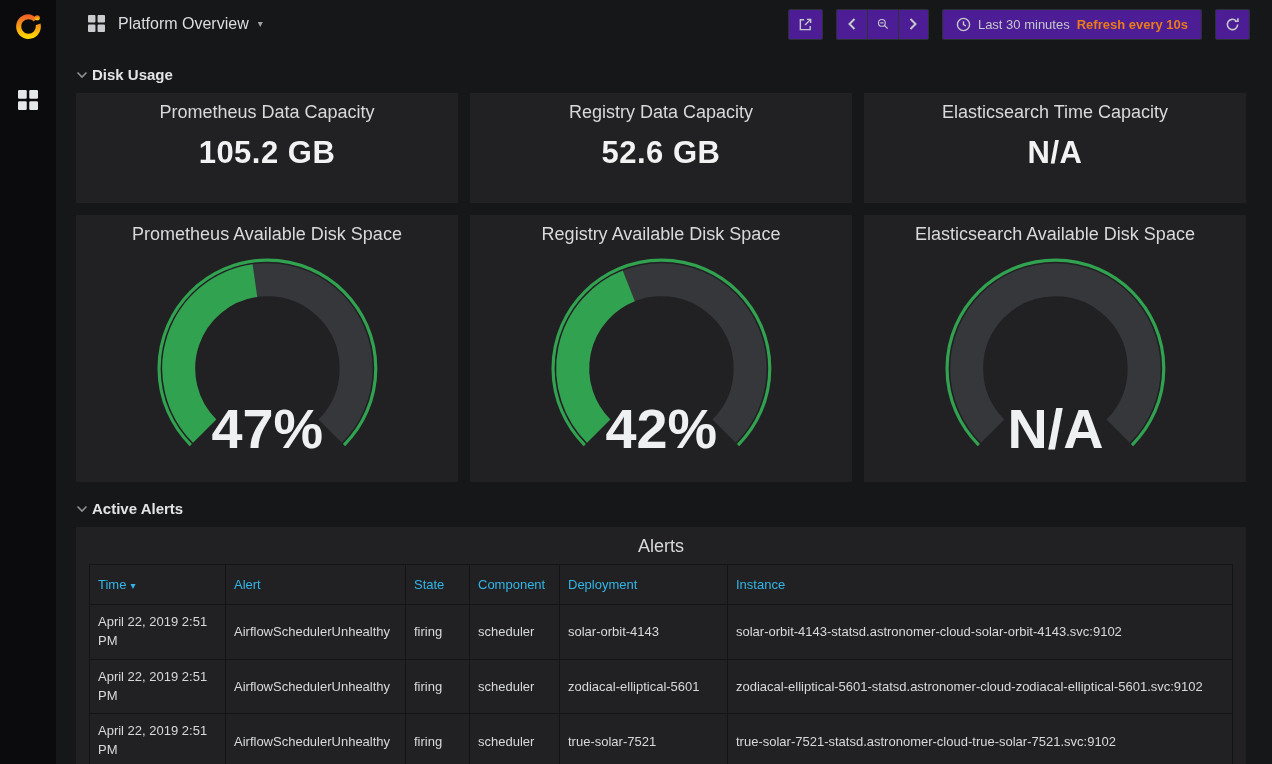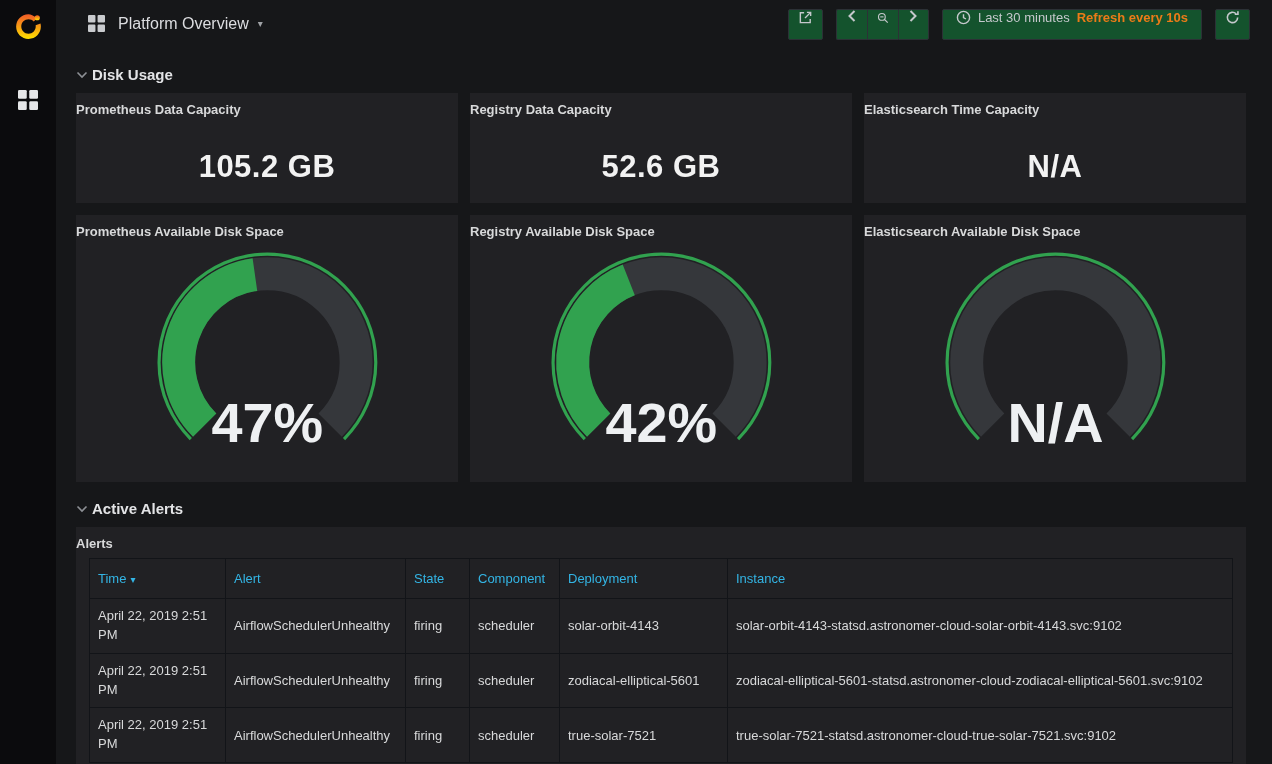--- a/index.html
+++ b/index.html
@@ -14,40 +14,40 @@
 
   
   .topnav{margin-left:56px;height:48px;display:flex;align-items:center;justify-content:space-between;
     padding:0 22px 0 32px;background:#161719}
   .nav-left{display:flex;align-items:flex-start;gap:13px}
   .grid-icon{color:#c9cbce;display:flex;cursor:pointer}
   .dash-title{background:none;border:none;color:#dcdde0;font-size:16px;font-family:inherit;
     display:flex;align-items:center;gap:9px;cursor:pointer}
   .caret{font-size:10px;color:#9fa2a6;line-height:1}
   .nav-right{display:flex;align-items:center;gap:13px}
-  .nav-btn{height:31px;background:#14532d;border:1px solid #2c3136;border-radius:2px;color:#c5c8cc;
-    display:flex;align-items:flex-start;justify-content:center;padding:0 9px;font-family:inherit;
+  .nav-btn{height:31px;background:#4c1d95;border:1px solid #2c3136;border-radius:2px;color:#c5c8cc;
+    display:flex;align-items:center;justify-content:center;padding:0 9px;font-family:inherit;
     font-size:13px;cursor:pointer}
   .btn-group{display:flex}
   .btn-group .nav-btn{border-radius:0;border-right-width:0;width:31px}
   .btn-group .nav-btn:first-child{border-radius:2px 0 0 2px}
   .btn-group .nav-btn:last-child{border-radius:0 2px 2px 0;border-right-width:1px}
   .time-btn{gap:7px;padding:0 13px}
   .time-btn .orange{color:var(--orange);font-weight:700}
 
   
   .content{margin-left:56px;padding:0 26px 0 20px}
   .section-header{display:flex;align-items:center;gap:4px;margin:18px 0 10px;color:#e3e4e6;
     font-weight:700;font-size:15px;cursor:pointer}
   .section-header .chev{color:#8d9095;display:flex}
   .row{display:flex;gap:12px;margin-bottom:12px}
   .panel{background:#212124;flex:1;position:relative}
-  .panel-title{font-size:13px;font-weight:700;color:#d8d9da;padding-top:9px}
+  .panel-title{text-align:center;font-size:18px;font-weight:400;color:#d8d9da;padding-top:9px}
   .stat{height:110px}
-  .stat-value{text-align:center;font-size:31px;font-weight:700;color:#f2f2f2;margin-top:32px;letter-spacing:.5px}
+  .stat-value{text-align:center;font-size:31px;font-weight:700;color:#f2f2f2;margin-top:12px;letter-spacing:.5px}
   .gauge{height:267px}
   .gauge-svg{display:block;margin:3px auto 0;height:218px}
   .gauge-value{fill:#eef0f2;font-size:44px;font-weight:700;text-anchor:middle;font-family:inherit}
 
   
   .table-panel{height:280px;overflow:hidden}
   .alerts-table{width:calc(100% - 26px);margin:7px 13px 0;border-collapse:collapse;
     table-layout:fixed;font-size:13px}
   .alerts-table th,.alerts-table td{border:1px solid #121418;text-align:left;vertical-align:middle}
   .alerts-table th{color:var(--blue);font-weight:400;padding:12px 8px;height:36px;white-space:nowrap;cursor:pointer}

